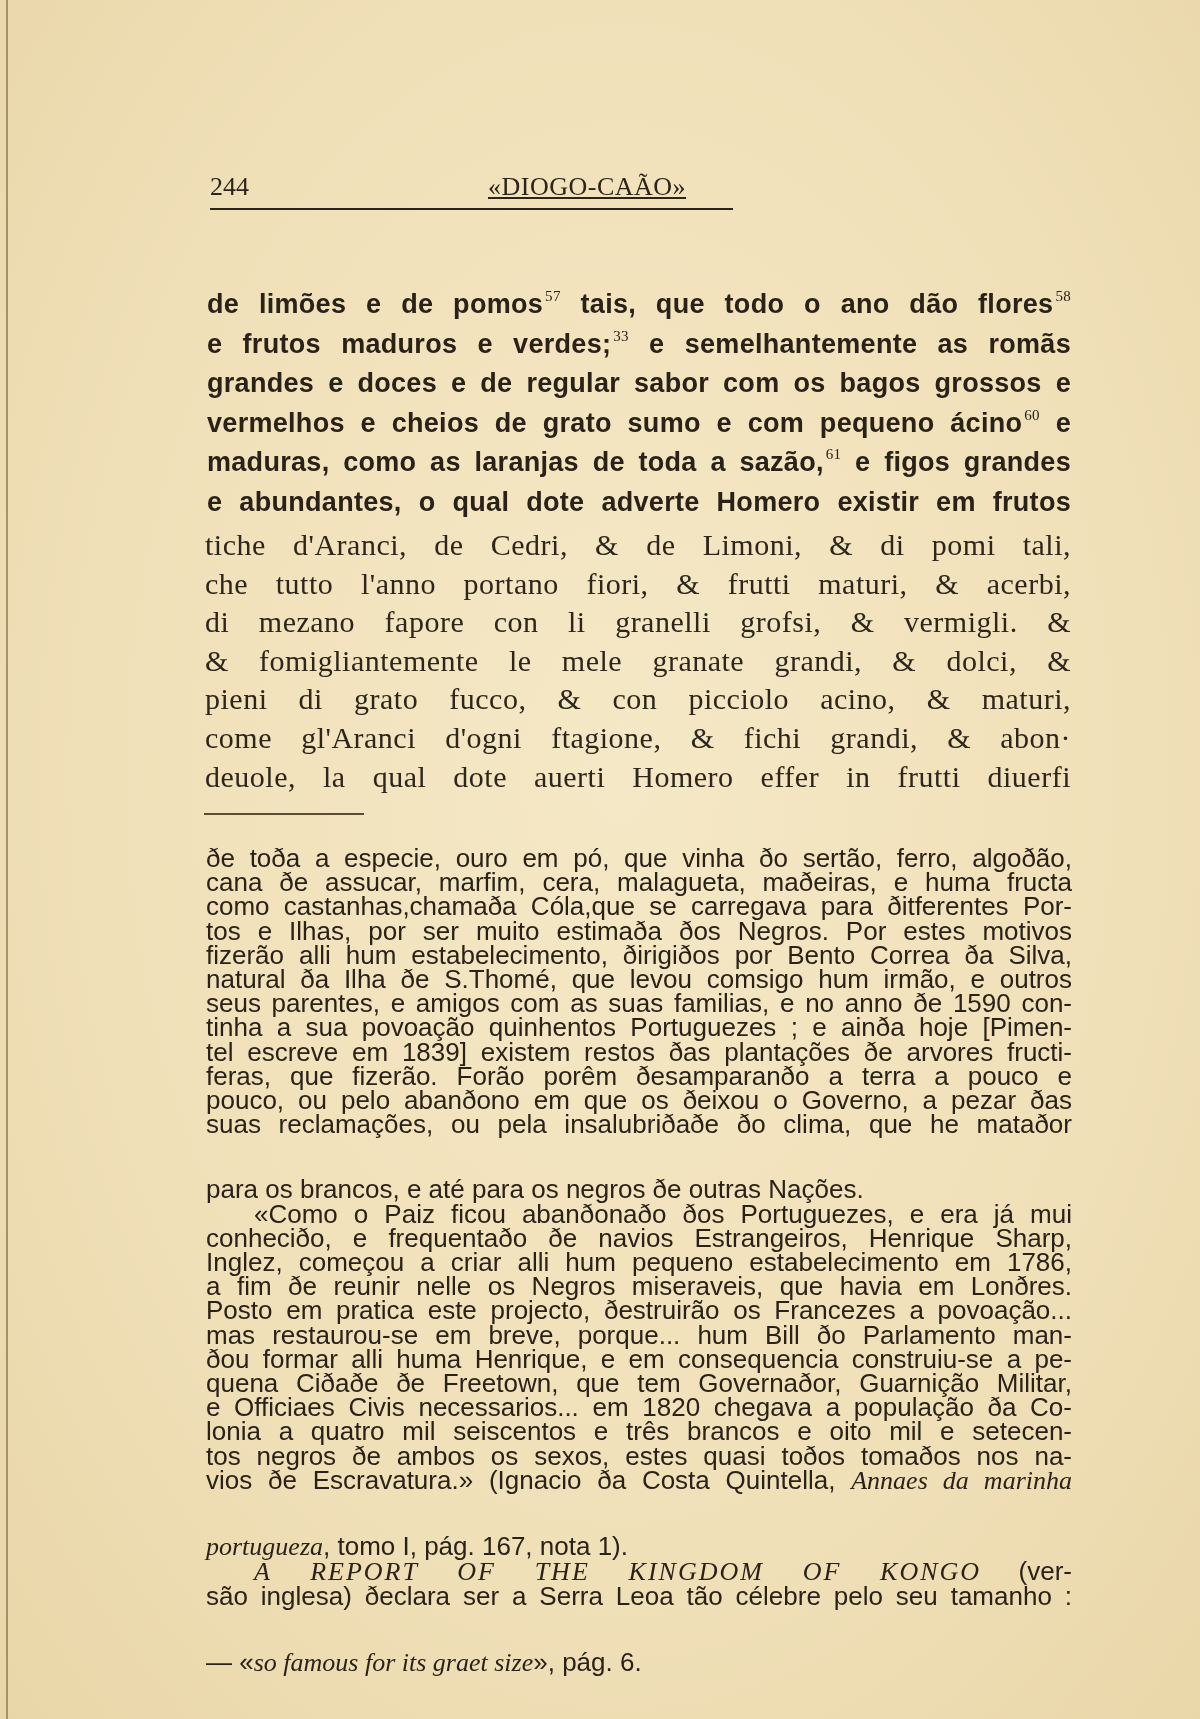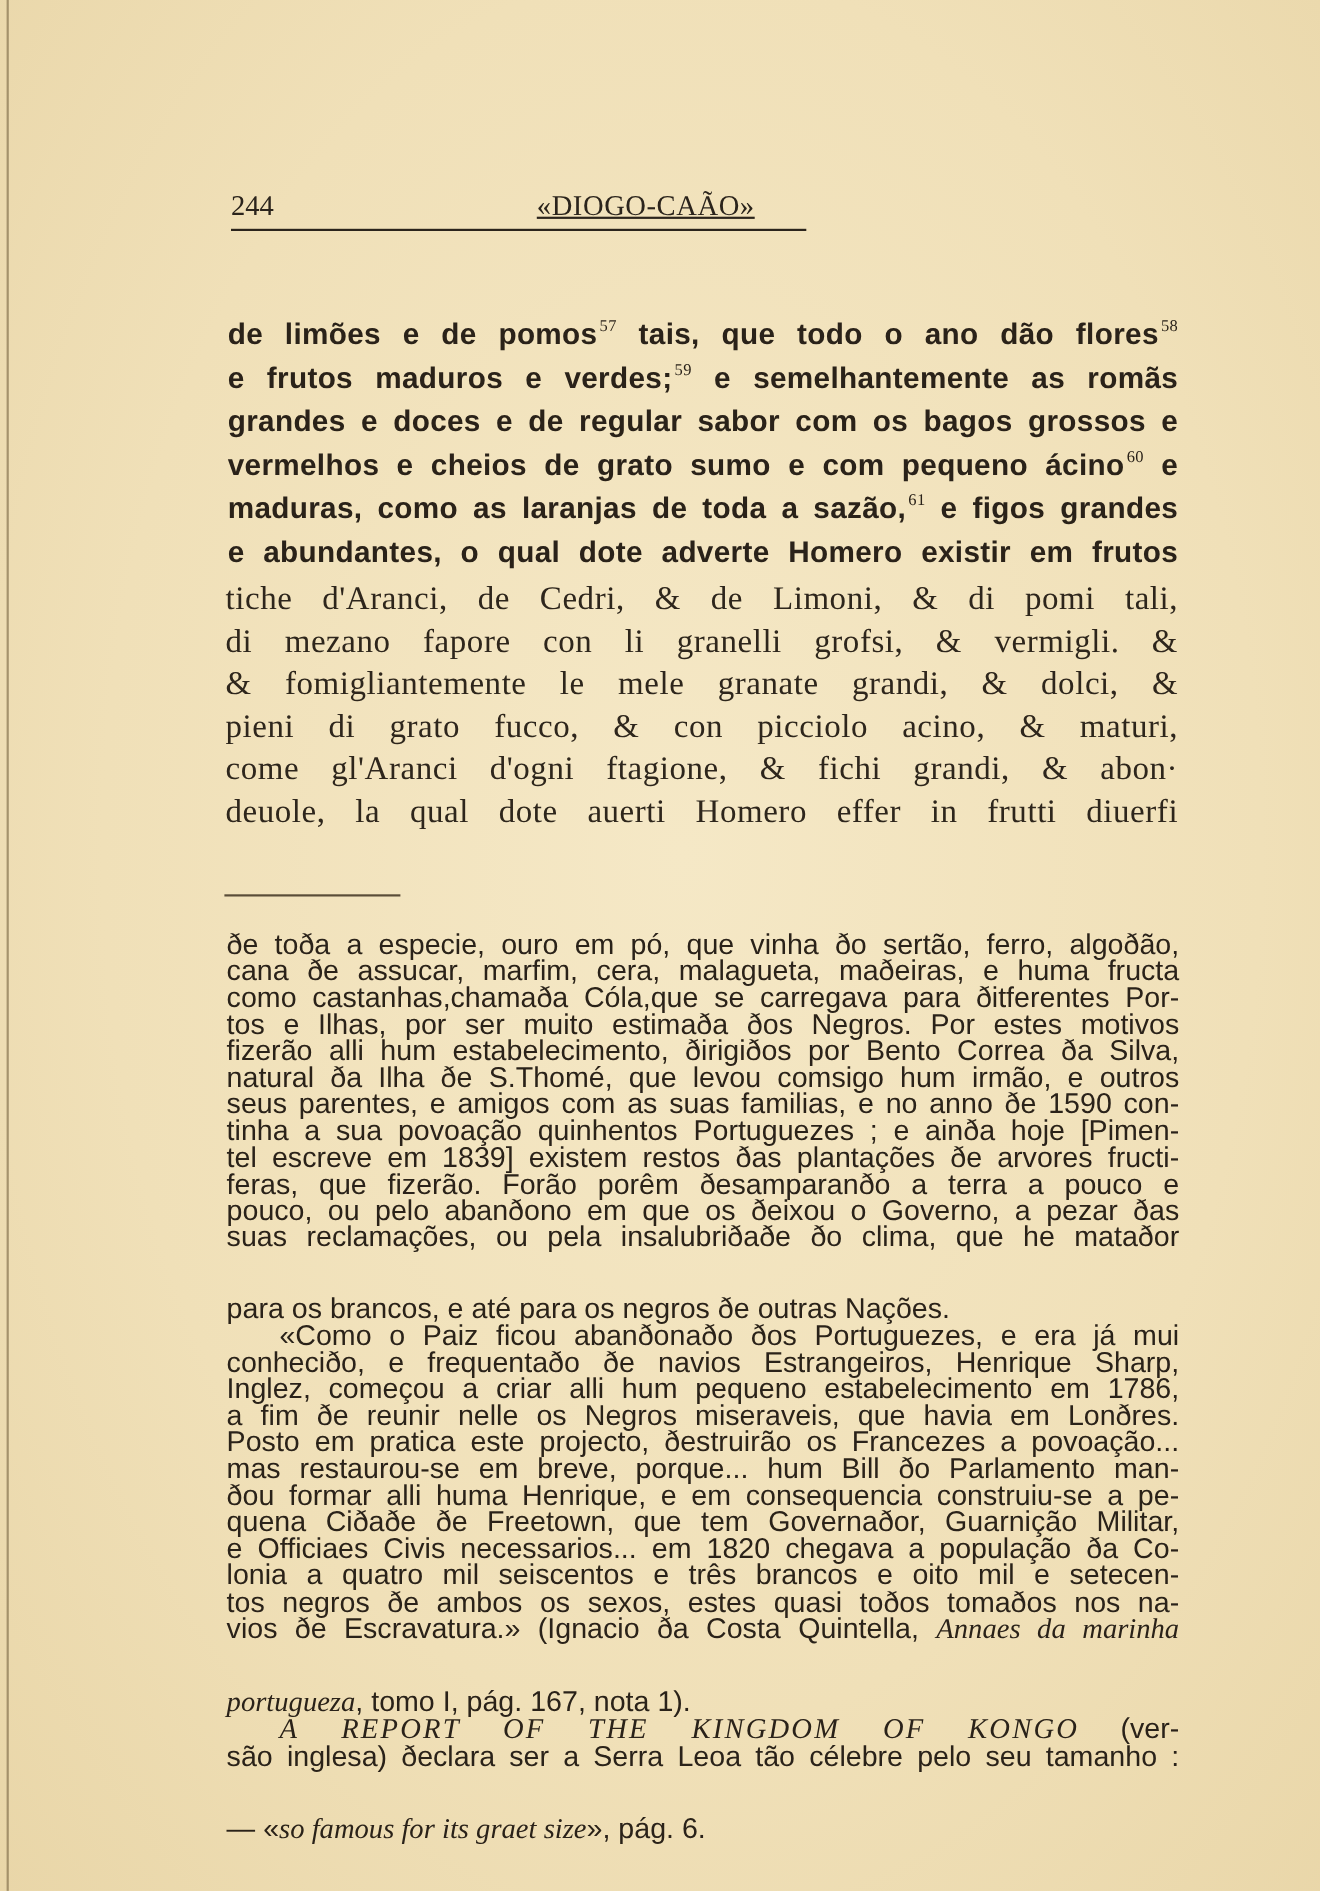--- a/index.html
+++ b/index.html
@@ -53,29 +53,30 @@
   <div class="corner-mark"></div>
 
   <div class="header">
     <span class="page-num">244</span>
     <span class="running-title">«DIOGO-CAÃO»</span>
   </div>
   <div class="header-rule"></div>
 
   <div class="body-text">
     <span class="line"><span>de limões e de pomos</span><sup>57</sup><span> tais, que todo o ano dão flores</span><sup>58</sup></span>
-    <span class="line"><span>e frutos maduros e verdes;</span><sup>59</sup><span> e semelhantemente as romãs</span></span>
+    <span class="line"><span>e frutos maduros e verdes;</span><sup>33</sup><span> e semelhantemente as romãs</span></span>
     <span class="line">grandes e doces e de regular sabor com os bagos grossos e</span>
     <span class="line"><span>vermelhos e cheios de grato sumo e com pequeno ácino</span><sup>60</sup><span> e</span></span>
     <span class="line"><span>maduras, como as laranjas de toda a sazão,</span><sup>61</sup><span> e figos grandes</span></span>
     <span class="line">e abundantes, o qual dote adverte Homero existir em frutos</span>
   </div>
 
   <div class="quote-text">
     <span class="line">tiche d'Aranci, de Cedri, &amp; de Limoni, &amp; di pomi tali,</span>
+    <span class="line">che tutto l'anno portano fiori, &amp; frutti maturi, &amp; acerbi,</span>
     <span class="line">di mezano fapore con li granelli grofsi, &amp; vermigli. &amp;</span>
     <span class="line">&amp; fomigliantemente le mele granate grandi, &amp; dolci, &amp;</span>
     <span class="line">pieni di grato fucco, &amp; con picciolo acino, &amp; maturi,</span>
     <span class="line">come gl'Aranci d'ogni ftagione, &amp; fichi grandi, &amp; abon·</span>
     <span class="line">deuole, la qual dote auerti Homero effer in frutti diuerfi</span>
   </div>
 
   <div class="fn-rule"></div>
 
   <div class="footnotes">

